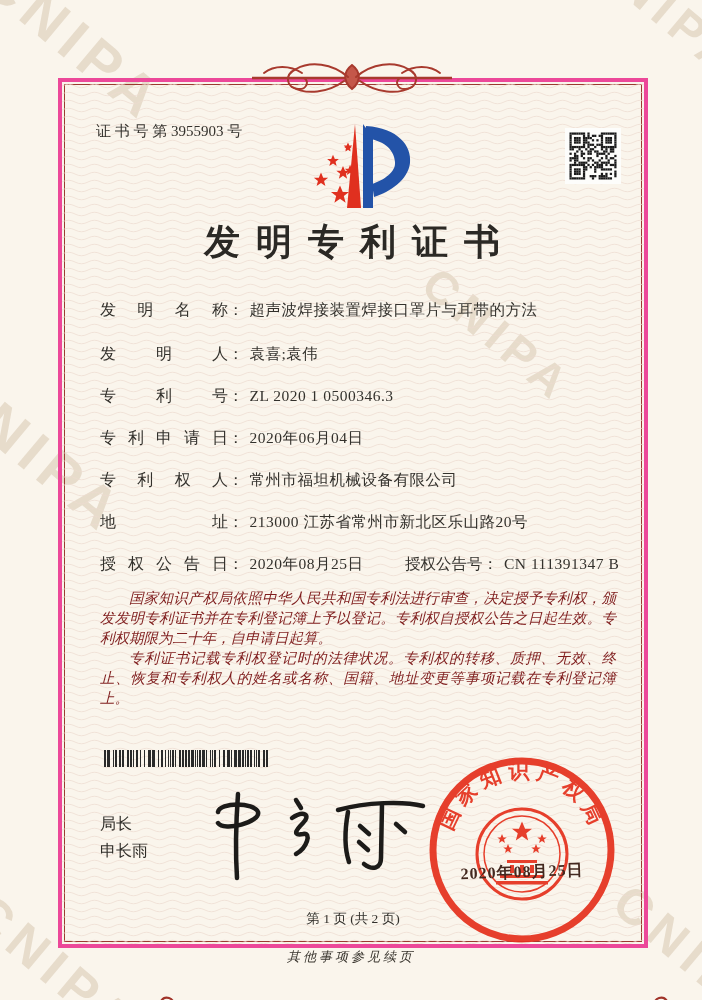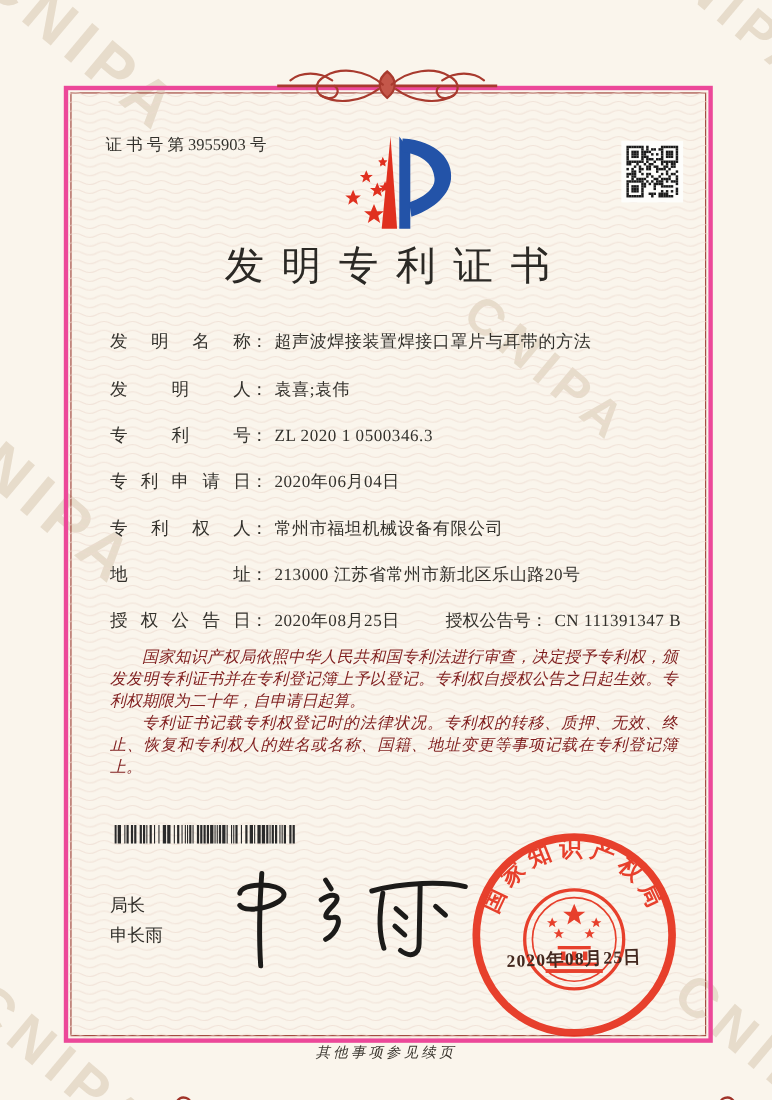--- a/index.html
+++ b/index.html
@@ -13,21 +13,21 @@
   
   .frame{position:absolute;left:58px;top:78px;width:582px;height:862px;
          border:4px solid #ec4899;z-index:2;background:transparent;}
   .frame-inner{position:absolute;left:2px;top:2px;right:2px;bottom:2px;border:1px solid #9b3a30;}
   .guilloche{position:absolute;left:0;top:0;width:100%;height:100%;z-index:0;opacity:.7;}
 
   .cert-no{position:absolute;left:34px;top:40px;font-size:15px;color:#33312c;z-index:4;}
   .qr{position:absolute;left:503px;top:46px;width:56px;height:56px;z-index:4;background:#fdfdfb;}
   .logo{position:absolute;left:240px;top:36px;width:118px;height:98px;z-index:4;}
 
-  .title{position:absolute;left:0;top:136px;width:100%;text-align:center;font-size:36px;font-weight:400;
+  .title{position:absolute;left:0;top:136px;width:100%;text-align:center;font-size:36px;font-weight:700;
          color:#2b2925;letter-spacing:16px;padding-left:14px;box-sizing:border-box;z-index:4;}
 
   .frow{position:absolute;left:38px;font-size:15.5px;color:#33312c;z-index:4;white-space:nowrap;}
   .f-label{display:inline-block;width:128px;text-align:justify;text-align-last:justify;font-size:16px;vertical-align:baseline;}
   .f-colon{display:inline-block;margin-right:6px;}
   .f-value{letter-spacing:.5px;}
   .grant-no{position:absolute;left:305px;top:0;text-align:center;}
 
   .paras{position:absolute;left:38px;top:506px;width:516px;z-index:4;color:#7f1d1d;
          font-size:14.5px;line-height:20px;text-align:justify;font-style:italic;}
@@ -457,20 +457,21 @@
           <rect x="84" y="111" width="4" height="8" stroke="none"></rect>
           <rect x="94" y="111" width="4" height="8" stroke="none"></rect>
           <rect x="104" y="111" width="4" height="8" stroke="none"></rect>
           <rect x="74" y="121" width="44" height="3" stroke="none"></rect>
           <rect x="70" y="127" width="52" height="3.5" stroke="none"></rect>
         </g>
       </g>
     </svg>
     <div class="seal-date">2020年08月25日</div>
 
+    <div class="page-num">第 1 页 (共 2 页)</div>
 
     <svg class="orn-corner orn-bl" viewBox="0 0 92 84" xmlns="http://www.w3.org/2000/svg">
       <g fill="none" stroke="#a03329" stroke-width="2.2" stroke-linecap="round">
         <path d="M4,62 C20,58 30,48 34,34 C37,24 32,16 25,18 C18,20 20,30 28,30"></path>
         <path d="M10,70 C30,68 46,58 52,44 C56,34 50,26 43,29 C37,32 40,41 47,40"></path>
         <path d="M20,78 C40,78 58,68 66,52"></path>
         <path d="M34,70 C44,74 54,72 60,64 C64,58 60,52 55,55"></path>
         <path d="M58,70 C66,76 76,76 82,70 C86,66 83,60 78,62"></path>
       </g>
     </svg>

